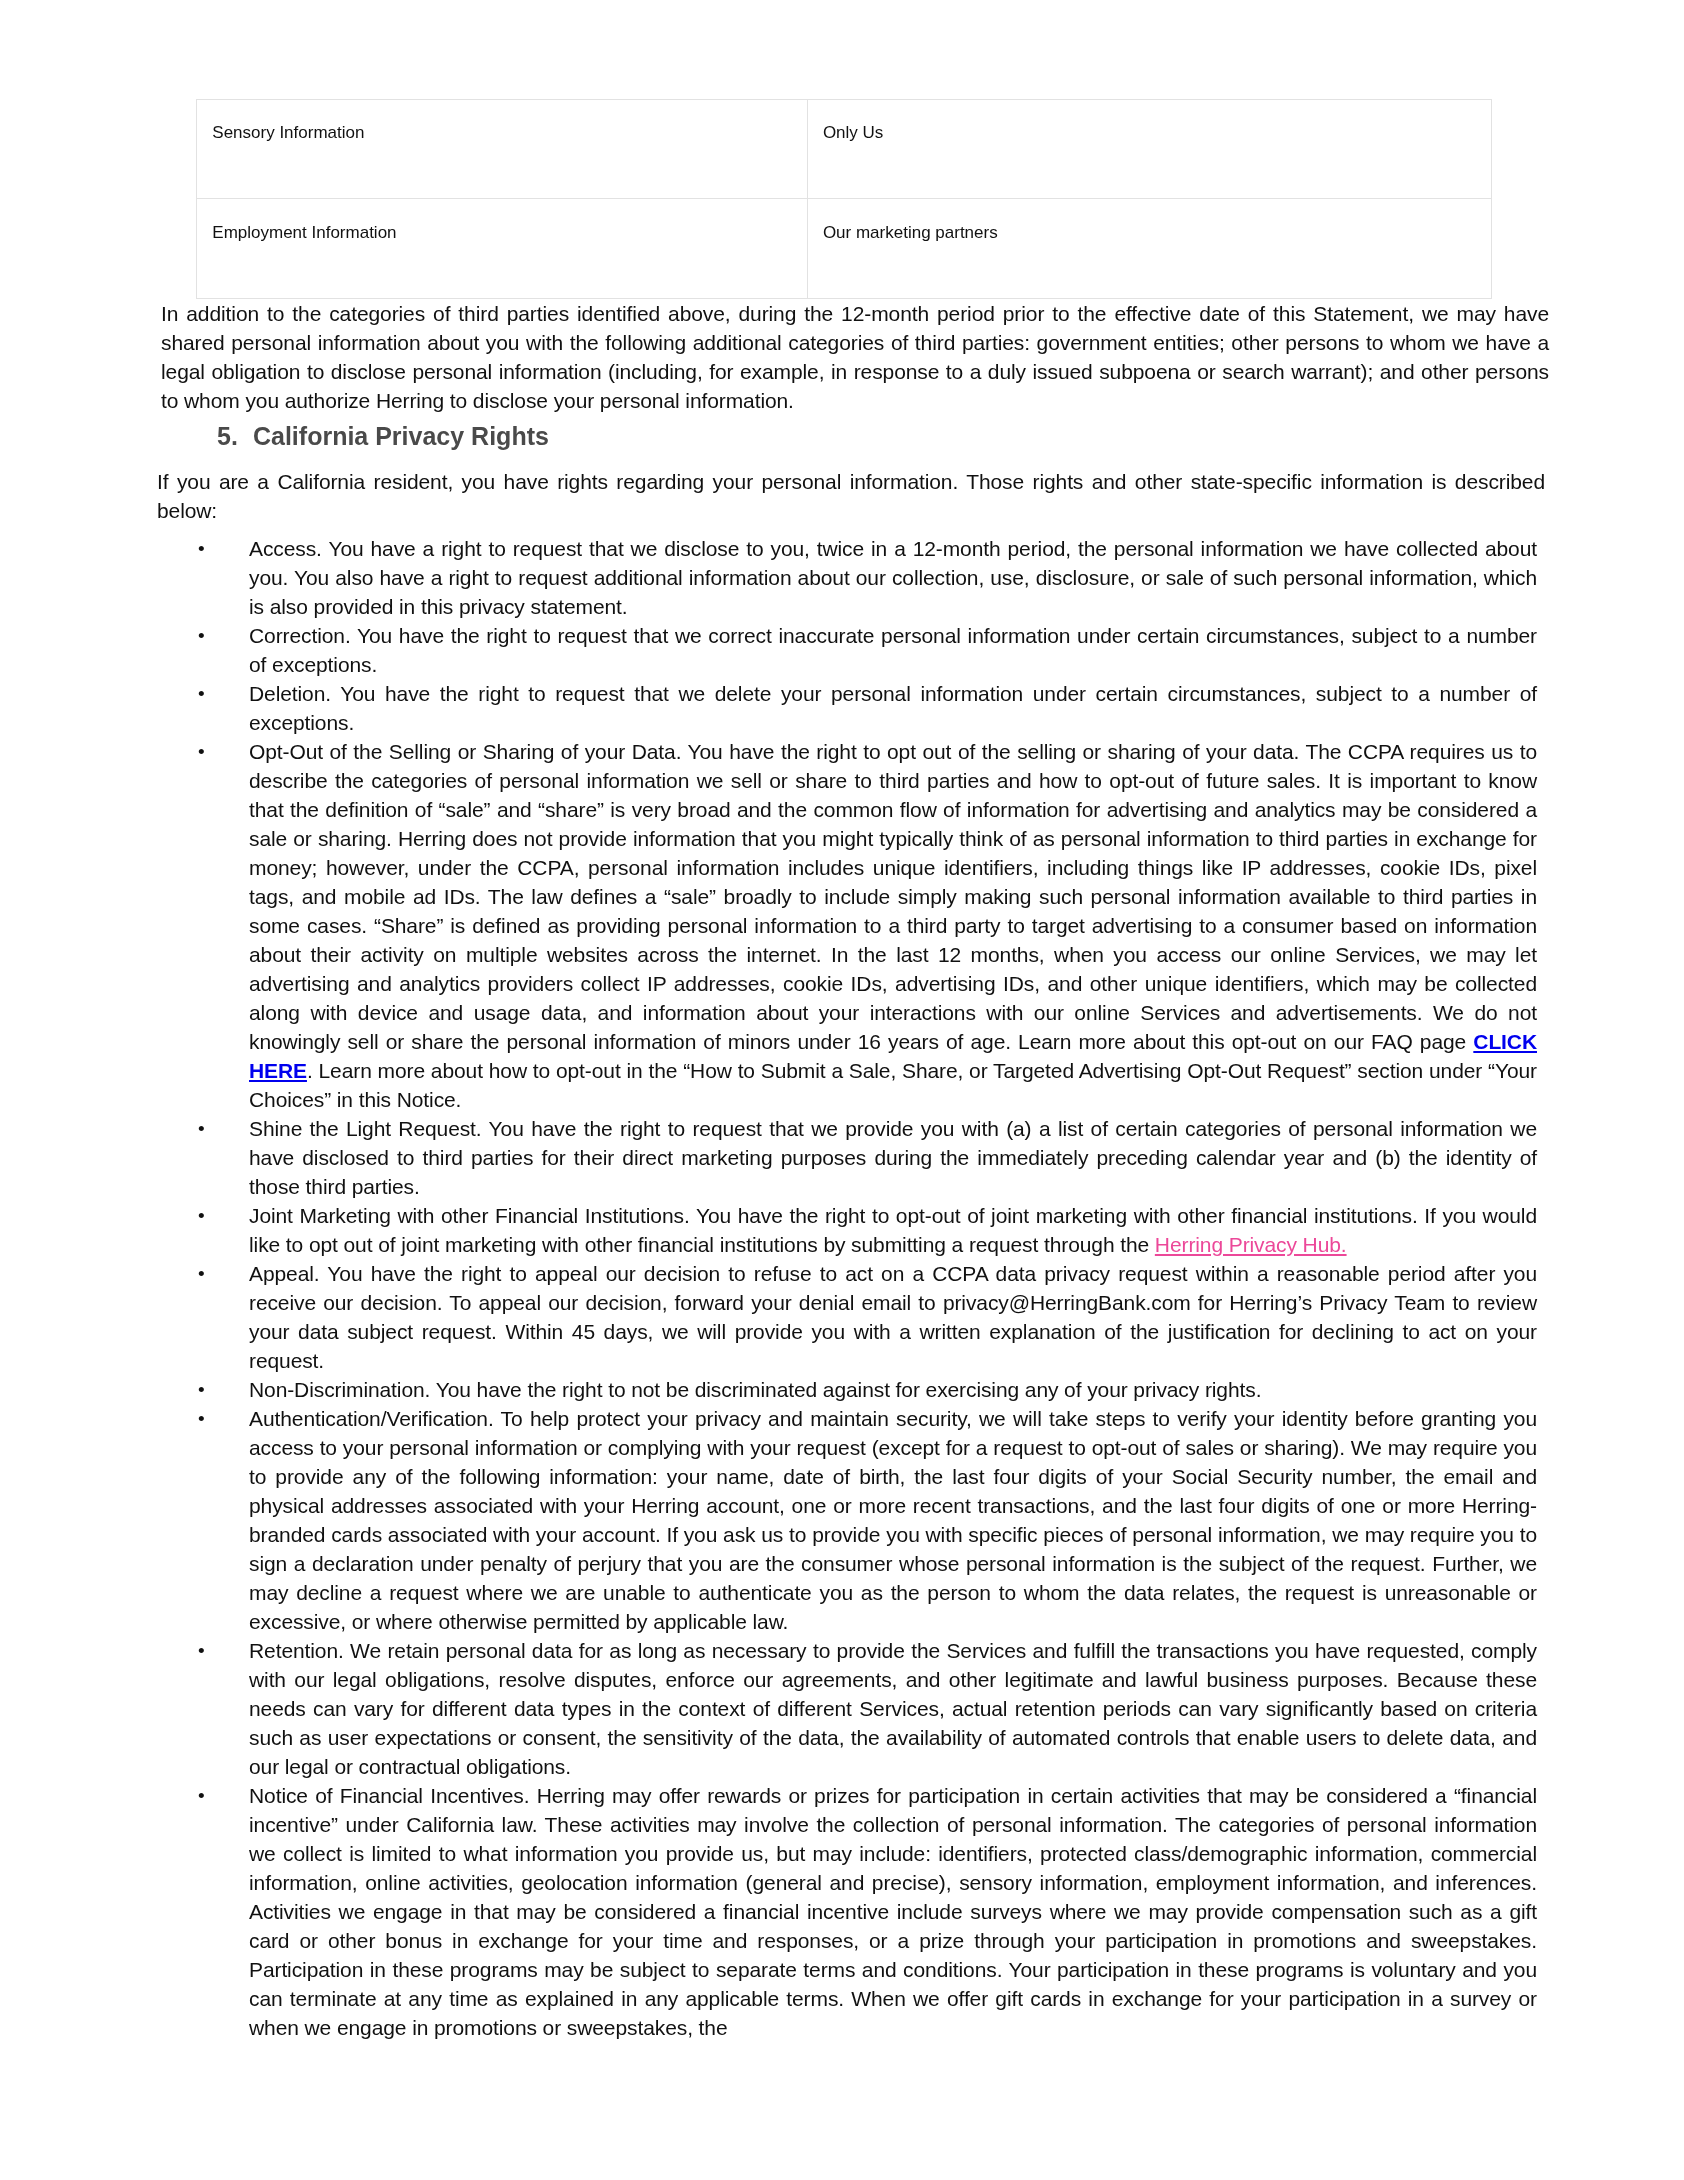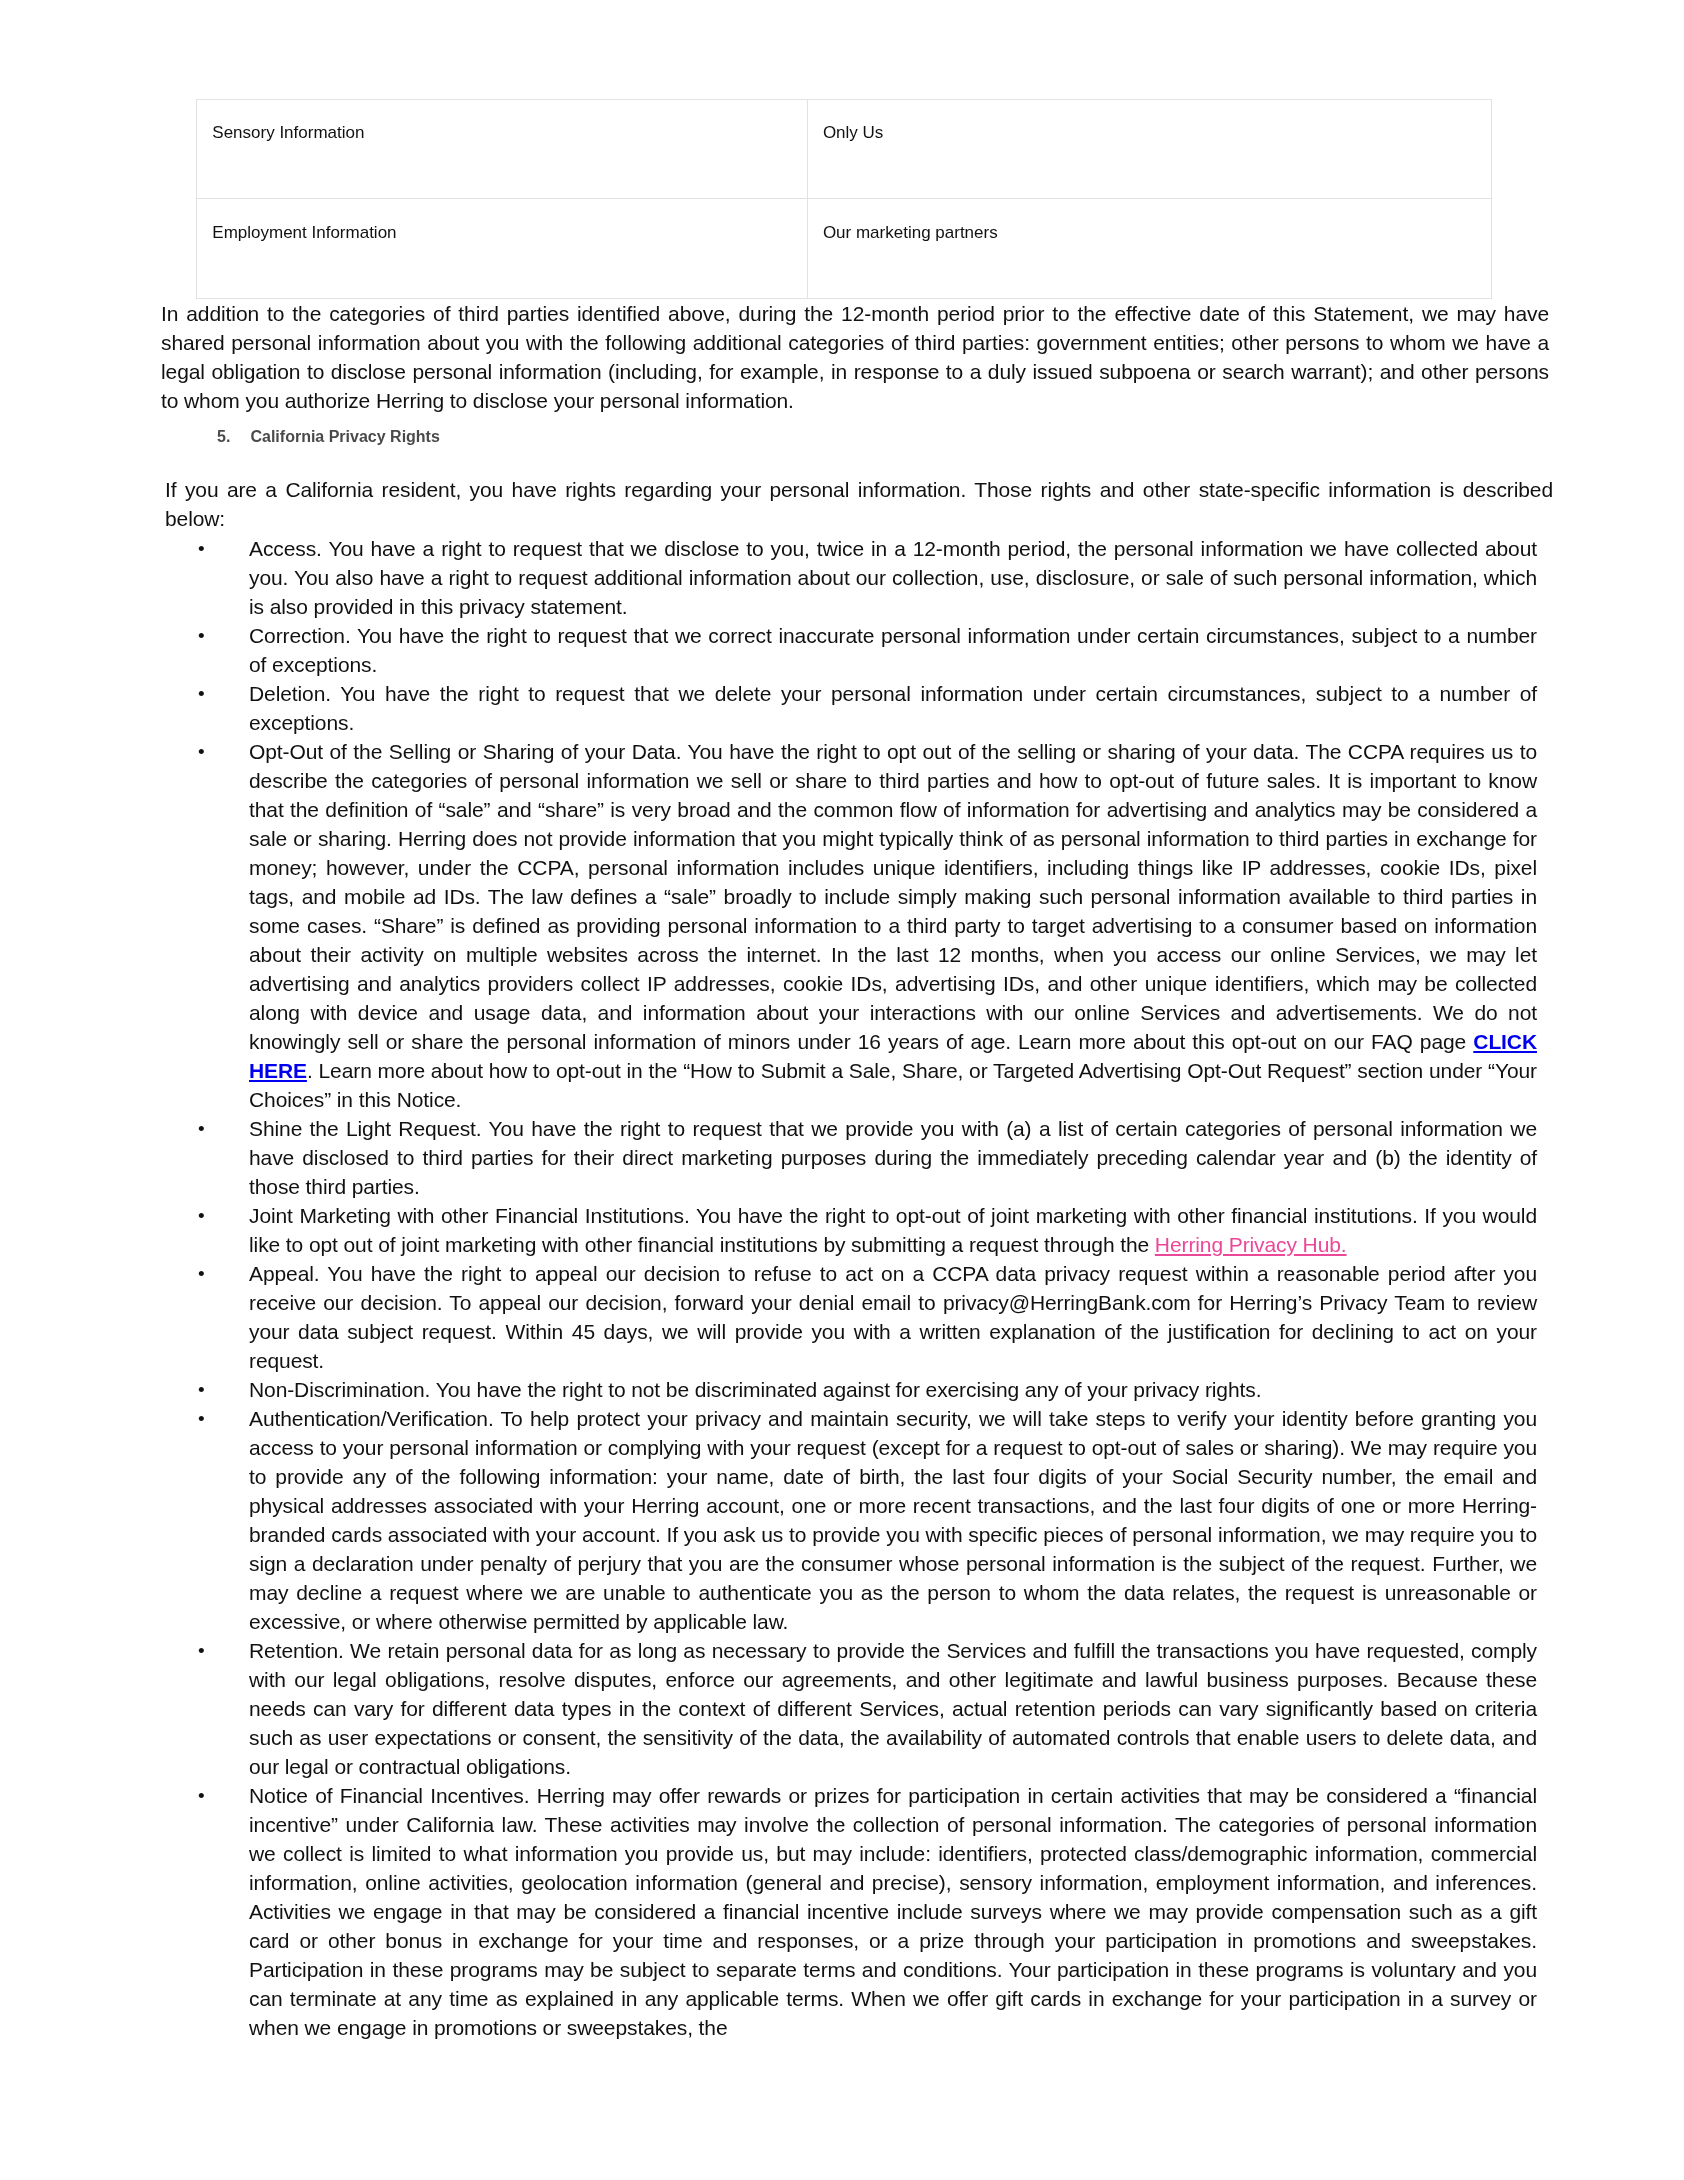--- a/index.html
+++ b/index.html
@@ -46,32 +46,32 @@
       left: 0;
       top: 287px;
       width: 1388px;
       margin: 12px;
     }
     .section-heading {
       position: absolute;
       left: 68px;
       top: 423px;
       margin: 0;
-      font-size: 16px;
+      font-size: 25px;
       font-weight: bold;
       color: #4a4a4a;
       line-height: 27px;
     }
     .section-heading .num { display: inline-block; width: 29px; }
     .ca-intro {
       position: absolute;
       left: 0;
       top: 459px;
       width: 1388px;
-      margin: 16px;
+      margin: 8px;
     }
     ul.rights {
       position: absolute;
       left: 0;
       top: 534px;
       width: 1388px;
       margin: 0;
       padding: 0;
       list-style: none;
     }

